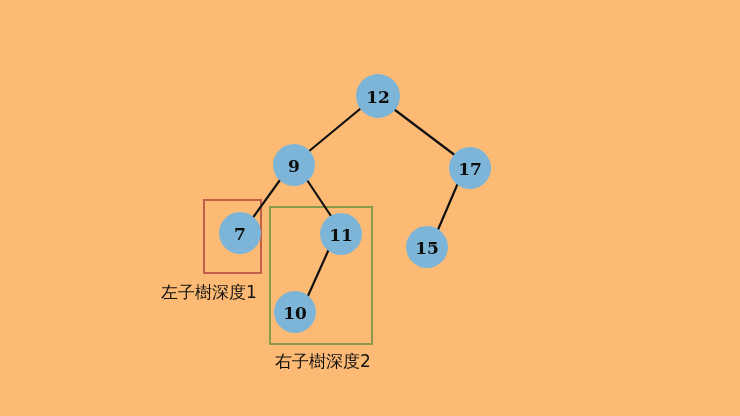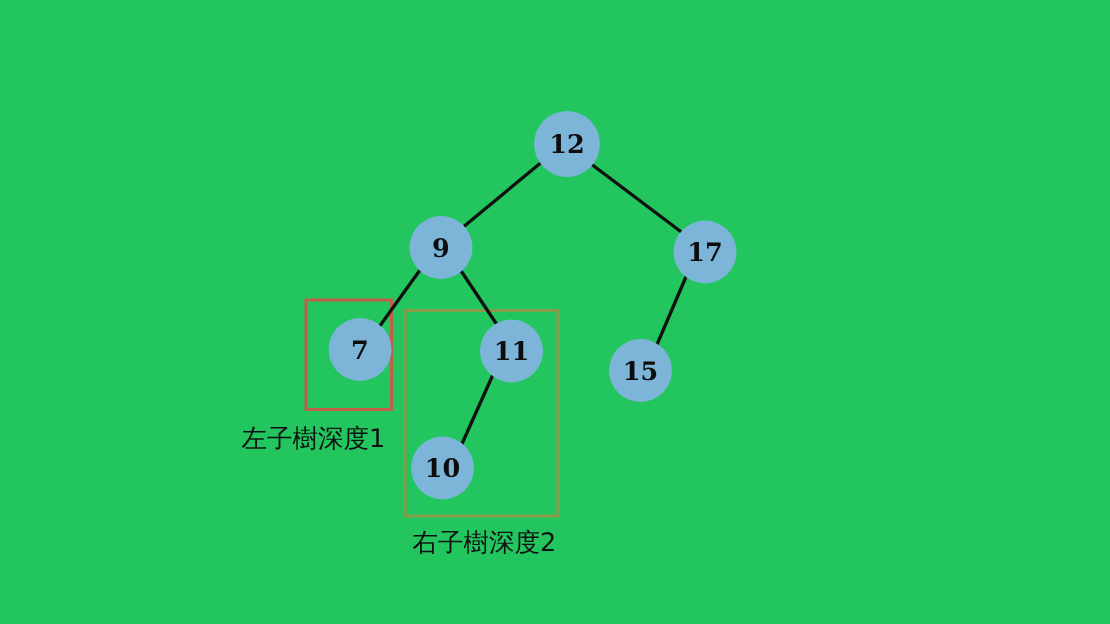--- a/index.html
+++ b/index.html
@@ -49,21 +49,21 @@
     font-family: "DejaVu Sans", "Liberation Sans", sans-serif;
     font-size: 17px;
     fill: #111111;
     text-anchor: middle;
     dominant-baseline: alphabetic;
   }
 </style>
 </head>
 <body>
 
-<div id="canvas" style="width: 740px; height: 416px; background: #22c55e;">
+<div id="canvas" style="width: 740px; height: 416px; background: #fdba74;">
   <svg id="diagram-svg" viewBox="0 0 740 416" xmlns="http://www.w3.org/2000/svg">
 
     <rect class="group-box" x="204" y="200" width="57" height="73" stroke="#C0604A"></rect>
     <rect class="group-box" x="270" y="207" width="102" height="137" stroke="#8A9A4B"></rect>
 
     <g>
       <line class="edge-line" x1="360" y1="109" x2="308" y2="152" stroke="#111111"></line>
       <line class="edge-line" x1="395" y1="110" x2="456" y2="156" stroke="#111111"></line>
       <line class="edge-line" x1="280" y1="180" x2="252" y2="219" stroke="#111111"></line>
       <line class="edge-line" x1="307" y1="180" x2="331" y2="216" stroke="#111111"></line>

